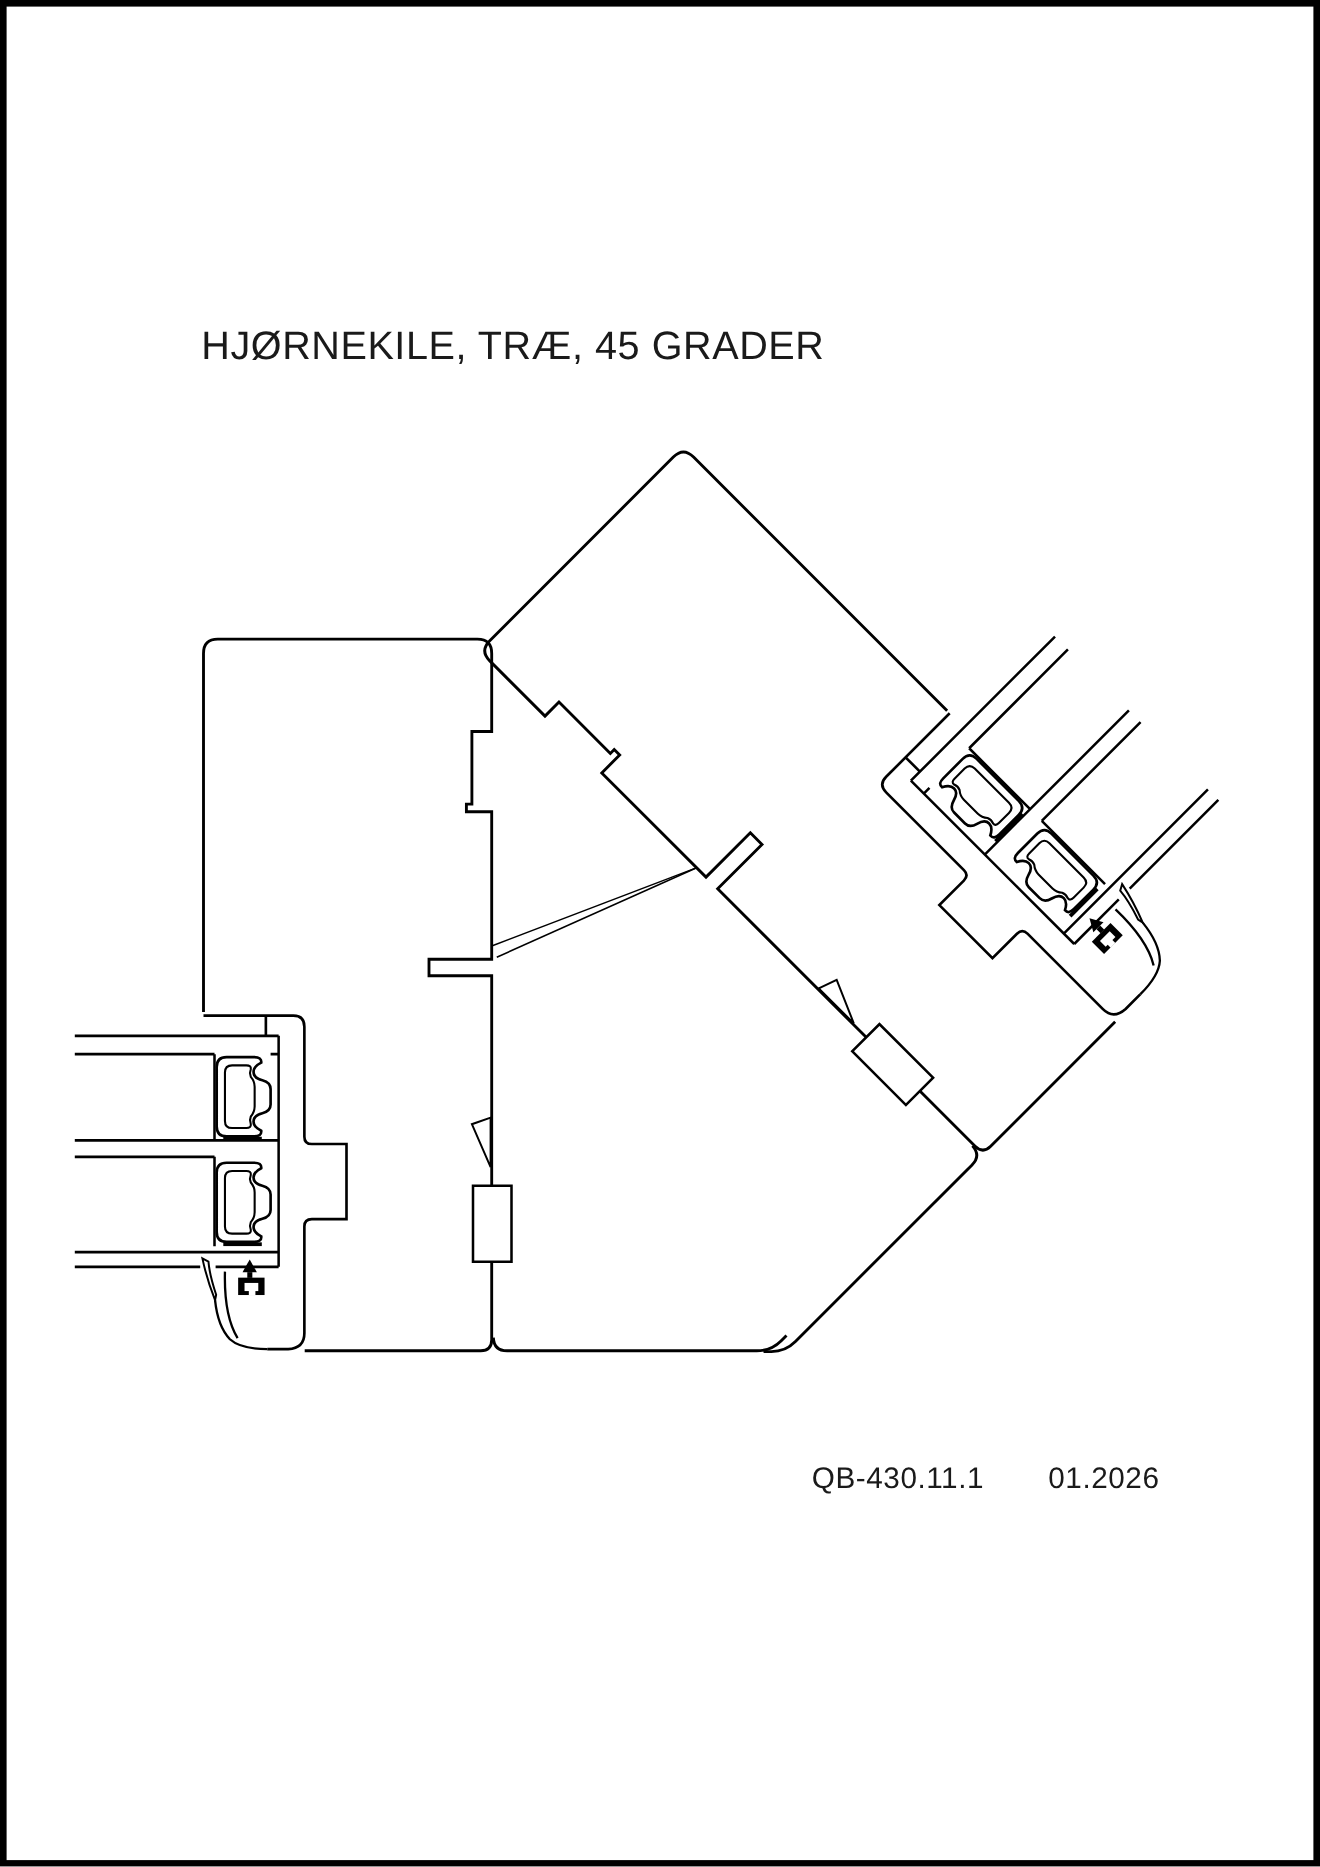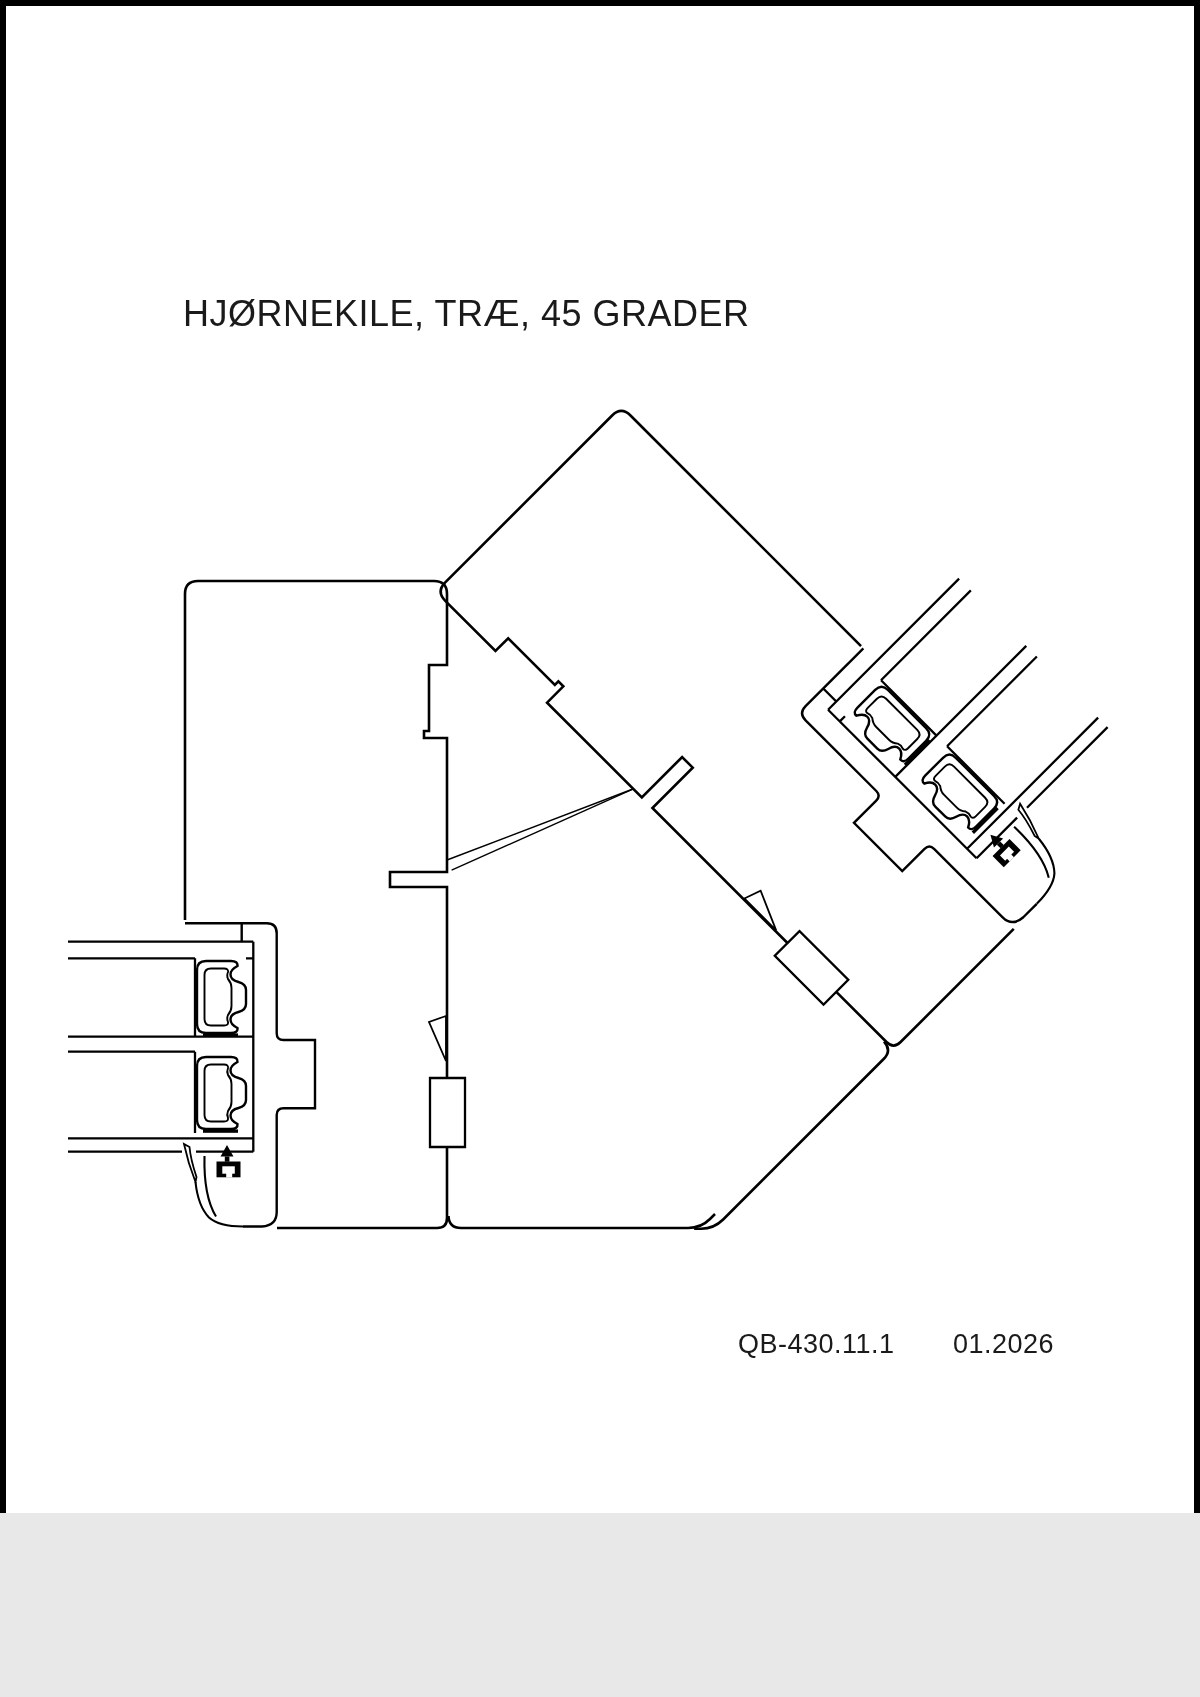--- a/index.html
+++ b/index.html
@@ -1,18 +1,18 @@
 <!DOCTYPE html>
 <html><head>
 <meta charset="utf-8">
 <style>
   html,body{margin:0;padding:0;background:#e8e8e8;}
   .page{
     position:relative;
-    width:1200px;height:1513px;
+    width:1200px;height:1697px;
     background:#ffffff;
     margin:0 auto;
     overflow:hidden;
     font-family:"Liberation Sans", sans-serif;
   }
   svg{position:absolute;left:0;top:0;width:1200px;height:1697px;}
   .drawing-title-text{
     font-family:"Liberation Sans", sans-serif;
     font-size:36px;
     letter-spacing:0.5px;

